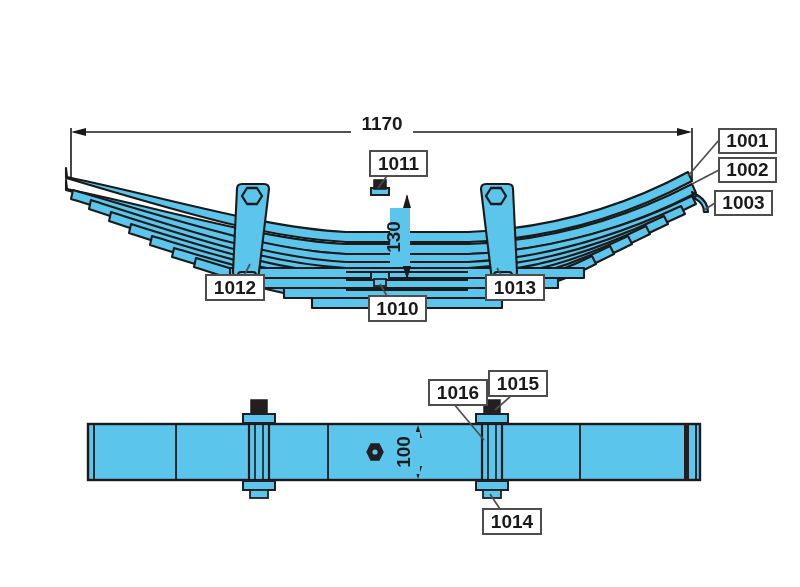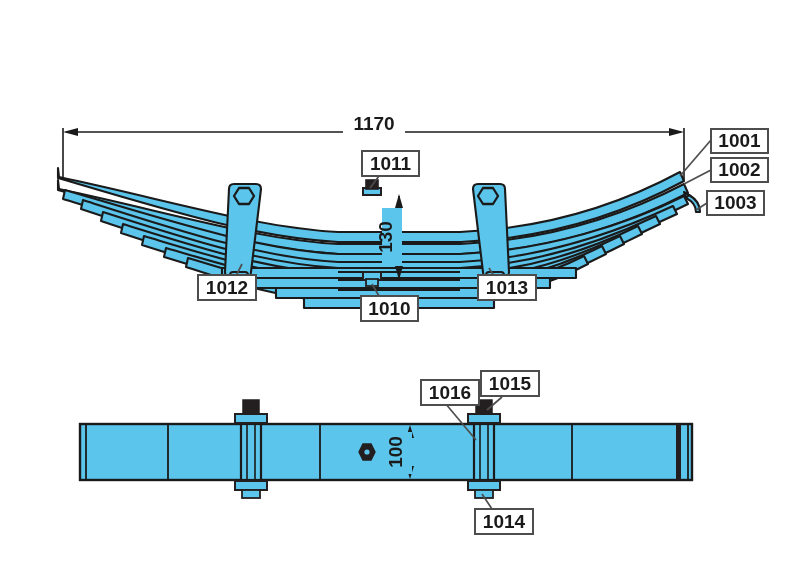--- a/index.html
+++ b/index.html
@@ -1,18 +1,18 @@
 <!DOCTYPE html>
 <html><head>
 <meta charset="utf-8">
 <style>
   html,body{margin:0;padding:0;background:#ffffff;}
   body{width:800px;height:587px;position:relative;overflow:hidden;
        font-family:"Liberation Sans", sans-serif;}
-  #stage{position:absolute;left:8px;top:0;width:712px;height:587px;text-align:center;}
+  #stage{position:absolute;left:16px;top:0;width:712px;height:587px;text-align:center;}
   svg{display:block;}
   .lbl-txt{font-family:"Liberation Sans", sans-serif;font-size:19px;font-weight:700;fill:#1a1a1a;}
   .dim-txt{font-family:"Liberation Sans", sans-serif;font-size:19px;font-weight:700;fill:#1a1a1a;}
 </style>
 </head>
 <body>
 
 <div id="stage">
 <svg width="800" height="587" viewBox="0 0 800 587">
 

